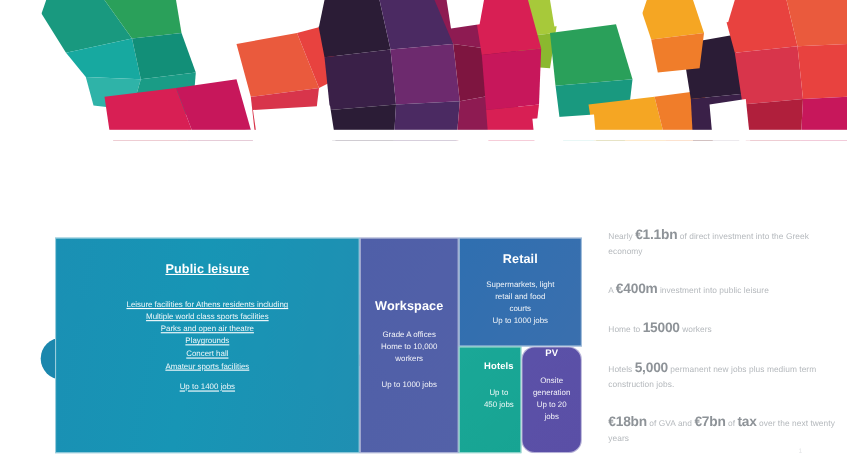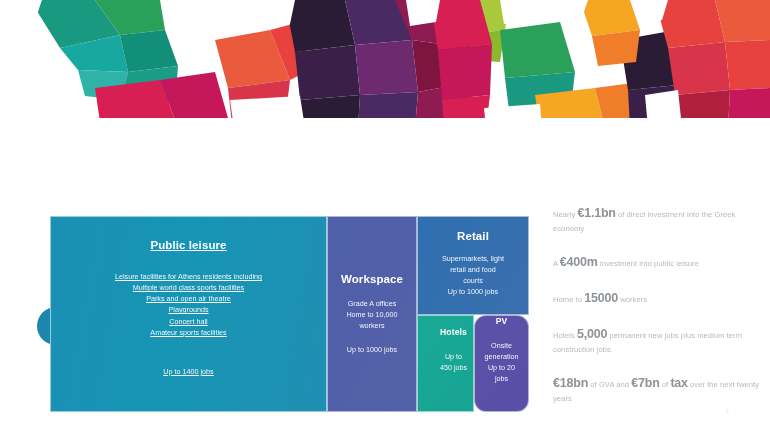--- a/index.html
+++ b/index.html
@@ -101,21 +101,21 @@
   }
 
   
   #cell-leisure {
     width: 277px;
     background: linear-gradient(100deg, #1a90b4 0%, #1795b5 45%, #1f8fb2 100%);
     padding-top: 22px;
     text-decoration: underline;
   }
   #cell-leisure .cell-title { margin-bottom: 20px; }
-  #cell-leisure .cell-jobs { margin-top: 28px; }
+  #cell-leisure .cell-jobs { margin-top: 8px; }
 
   
   #cell-workspace {
     width: 90px;
     background: linear-gradient(120deg, #4f5fa8 0%, #5361a8 100%);
     padding-top: 56px;
   }
   #cell-workspace .cell-title { margin-bottom: 13px; }
   #cell-workspace .cell-jobs { margin-top: 13px; }
 

